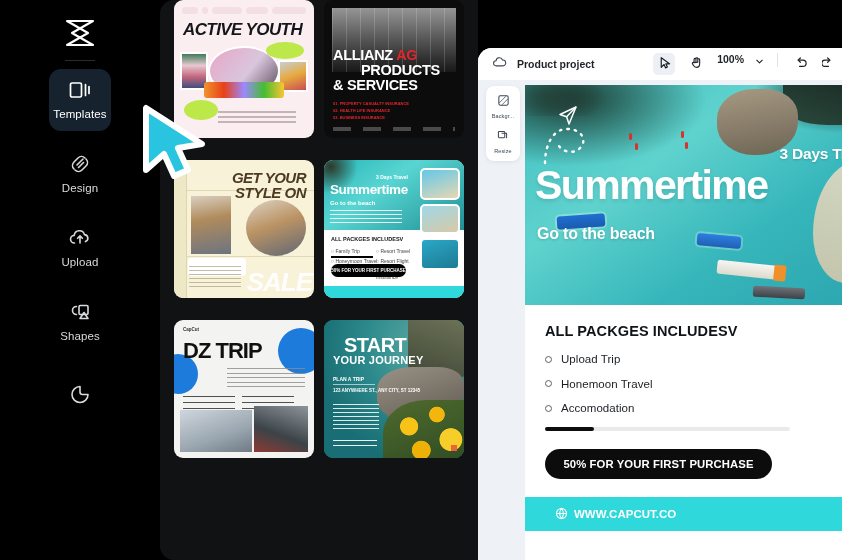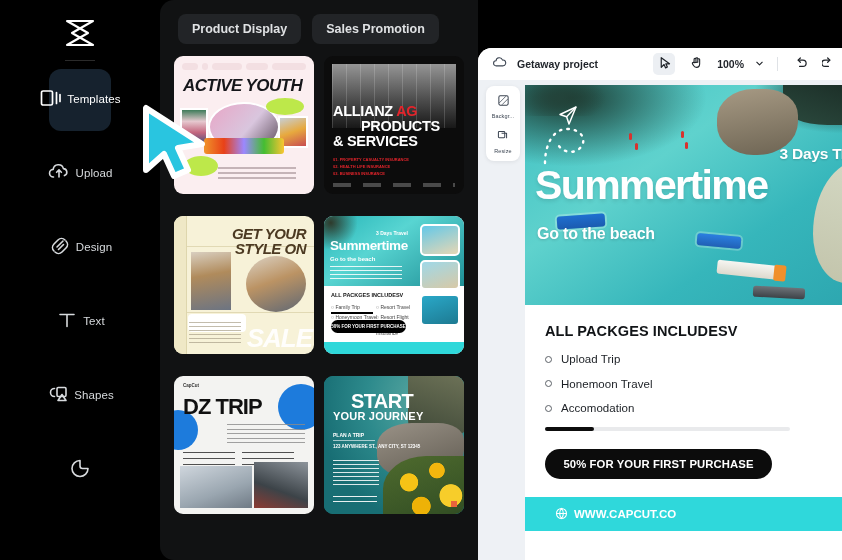--- a/index.html
+++ b/index.html
@@ -14,21 +14,21 @@
   
   #left-rail {
     position: absolute; left: 0; top: 0; width: 160px; height: 560px;
     background: #000; display: flex; flex-direction: column; align-items: center;
     padding-top: 12px;
   }
   #logo { width: 48px; height: 42px; display: flex; align-items: center; justify-content: center; margin-bottom: 4px;}
   .rail-sep { width: 30px; height: 1px; background: #2b2b2b; margin: 2px 0 8px 0; }
   .rail-item {
     width: 62px; height: 62px; border-radius: 12px;
-    display: flex; flex-direction: row; align-items: center; justify-content: center;
+    display: flex; flex-direction: column; align-items: center; justify-content: center;
     gap: 4px; margin-bottom: 12px; cursor: pointer;
   }
   .rail-item.active { background: #16222e; }
   .rail-label { font-size: 11.5px; color: #d7dadd; letter-spacing: .1px; line-height: 1; }
   .rail-item.active .rail-label { color: #ffffff; }
   .rail-ico { color: #d7dadd; display:block; }
   .rail-item.active .rail-ico { color:#fff; }
 
   
   #templates-panel {
@@ -164,21 +164,21 @@
               background:linear-gradient(160deg,#9a9287,#5f5a50); border-radius:40% 30% 50% 40%;}
   .t6 .cliff { position:absolute; right:-6%; top:0; width:46%; height:46%;
                background:linear-gradient(200deg,#6e7358,#3b4535); border-radius:0 0 40% 30%;}
   .t6 .flowers { position:absolute; right:-4%; bottom:-6%; width:62%; height:48%;
                  background:radial-gradient(circle at 30% 40%, #f6c316 0 12%, transparent 13%),
                             radial-gradient(circle at 62% 22%, #f3b60e 0 10%, transparent 11%),
                             radial-gradient(circle at 78% 60%, #f7cd2a 0 14%, transparent 15%),
                             radial-gradient(circle at 44% 76%, #eeb207 0 13%, transparent 14%),
                             linear-gradient(160deg,#4f6b2e,#2e4a22);
                  border-radius:50% 0 0 0;}
-  .t6 .tt1 { position:absolute; left:27px; top:14px; color:#fff; font-weight:900; font-size:20px;
+  .t6 .tt1 { position:absolute; left:20px; top:14px; color:#fff; font-weight:900; font-size:20px;
              letter-spacing:-.6px;}
   .t6 .tt2 { position:absolute; left:9px; top:34px; color:#fff; font-weight:800; font-size:11px;
              letter-spacing:.2px;}
   .t6 .tag { position:absolute; left:9px; top:56px; color:#fff; font-weight:800; font-size:5px;
              border-bottom:1px solid rgba(255,255,255,.6); padding-bottom:2px; width:42px;}
   .t6 .sub { position:absolute; left:9px; top:68px; color:#fff; font-size:4.5px; font-weight:700; line-height:6px;}
   .t6 .para { position:absolute; left:9px; top:84px; width:46px; height:26px;
               background:repeating-linear-gradient(180deg,rgba(255,255,255,.85) 0 1px,transparent 1px 4px);}
   .t6 .bot { position:absolute; left:9px; bottom:9px; width:44px; height:9px;
              background:repeating-linear-gradient(180deg,rgba(255,255,255,.9) 0 1.4px,transparent 1.4px 5px);}
@@ -187,21 +187,21 @@
   
   #editor {
     position: absolute; left: 478px; top: 48px; width: 364px; height: 512px;
     background: #ffffff; border-radius: 14px 0 0 0; overflow: hidden;
   }
   #editor-topbar {
     height: 32px; display: flex; align-items: center; padding: 0 10px 0 14px; gap: 10px;
     background: #fff;
   }
   #project-title { font-size: 10.5px; color: #1f2329; font-weight: 600; white-space: nowrap; }
-  #topbar-right { margin-left: auto; display: flex; align-items: center; gap: 10px; }
+  #topbar-right { margin-left: auto; display: flex; align-items: flex-start; gap: 10px; }
   .tool-btn {
     width: 22px; height: 22px; border-radius: 5px; display: flex; align-items: center;
     justify-content: center; cursor: pointer; color: #1f2329;
   }
   .tool-btn.sel { background: #eceff3; }
   #zoom-level { font-size: 10.5px; font-weight: 700; color: #1f2329; cursor: pointer; }
   .vdiv { width: 1px; height: 14px; background: #dfe2e6; margin: 0 2px; }
 
   #editor-body { position: relative; height: 480px; background: #eef1f5; }
   #mini-rail {
@@ -296,47 +296,39 @@
         <svg width="24" height="22" viewBox="0 0 24 22" fill="none" stroke="currentColor" stroke-width="1.7" stroke-linecap="round">
           <rect x="2.5" y="4" width="11" height="14" rx="1.6"></rect>
           <path d="M17.5 5.5v11M21 7.5v7"></path>
         </svg>
       </span>
       <span class="rail-label">Templates</span>
     </div>
 
     <div class="rail-item">
       <span class="rail-ico">
-        <svg width="24" height="22" viewBox="0 0 24 22" fill="none" stroke="currentColor" stroke-width="1.6" stroke-linecap="round" stroke-linejoin="round">
-          <path d="M6.5 16a3.8 3.8 0 0 1-.3-7.6A5.2 5.2 0 0 1 16.4 7.6a3.6 3.6 0 0 1 1 7"></path>
-          <path d="M12 16V9M9.6 11.3L12 8.9l2.4 2.4"></path>
-        </svg>
-      </span>
-      <span class="rail-label">Upload</span>
-    </div>
-
-    <div class="rail-item">
-      <span class="rail-ico">
         <svg width="24" height="22" viewBox="0 0 24 22" fill="none" stroke="currentColor" stroke-width="1.6" stroke-linecap="round">
           <path d="M6 16c-2-2-2-5 0-7l4-4c2-2 5-2 7 0"></path>
           <path d="M18 6c2 2 2 5 0 7l-4 4c-2 2-5 2-7 0"></path>
           <path d="M9 12l6-6M10.5 14.5l5-5"></path>
         </svg>
       </span>
       <span class="rail-label">Design</span>
     </div>
 
     <div class="rail-item">
       <span class="rail-ico">
-        <svg width="24" height="22" viewBox="0 0 24 22" fill="none" stroke="currentColor" stroke-width="1.6" stroke-linecap="round">
-          <path d="M5 5.5h14M12 5.5v12"></path>
+        <svg width="24" height="22" viewBox="0 0 24 22" fill="none" stroke="currentColor" stroke-width="1.6" stroke-linecap="round" stroke-linejoin="round">
+          <path d="M6.5 16a3.8 3.8 0 0 1-.3-7.6A5.2 5.2 0 0 1 16.4 7.6a3.6 3.6 0 0 1 1 7"></path>
+          <path d="M12 16V9M9.6 11.3L12 8.9l2.4 2.4"></path>
         </svg>
       </span>
-      <span class="rail-label">Text</span>
-    </div>
+      <span class="rail-label">Upload</span>
+    </div>
+
 
     <div class="rail-item">
       <span class="rail-ico">
         <svg width="24" height="22" viewBox="0 0 24 22" fill="none" stroke="currentColor" stroke-width="1.6" stroke-linecap="round" stroke-linejoin="round">
           <path d="M8.5 5.5a4 4 0 1 0 0 8"></path>
           <rect x="11" y="4.5" width="9" height="9" rx="1.2"></rect>
           <path d="M12 17.5l4-6 4 6z"></path>
         </svg>
       </span>
       <span class="rail-label">Shapes</span>
@@ -348,24 +340,20 @@
         <svg width="24" height="22" viewBox="0 0 24 22" fill="none" stroke="currentColor" stroke-width="1.6" stroke-linejoin="round">
           <path d="M12 3.5a8 8 0 1 0 8 8h-5.5a2.5 2.5 0 0 1-2.5-2.5z"></path>
         </svg>
       </span>
     </div>
   </div>
 
   <div id="templates-panel">
 
 
-    <div class="chips">
-      <button class="chip">Product Display</button>
-      <button class="chip">Sales Promotion</button>
-    </div>
 
     <div id="tpl-grid">
 
       <div class="tpl t1">
         <div class="bar">
           <div class="pill" style="width:16px"></div>
             <div class="pill" style="flex:1"></div>
           <div class="pill" style="width:30px"></div>
             <div class="pill" style="width:22px"></div>
           <div class="pill" style="width:34px"></div>
@@ -461,21 +449,21 @@
   </div>
 
   <div id="editor">
 
     <div id="editor-topbar">
       <span>
         <svg width="15" height="15" viewBox="0 0 18 18" fill="none" stroke="#3c4552" stroke-width="1.3" stroke-linecap="round" stroke-linejoin="round">
           <path d="M5 13a3 3 0 0 1-.2-6A4 4 0 0 1 12.6 6.1 2.9 2.9 0 0 1 13.4 13z"></path>
         </svg>
       </span>
-      <span id="project-title">Getaway project</span>
+      <span id="project-title">Product project</span>
 
       <div id="topbar-right">
         <div class="tool-btn sel">
           <span>
             <svg width="13" height="13" viewBox="0 0 14 14" fill="none" stroke="#1f2329" stroke-width="1.3" stroke-linejoin="round">
               <path d="M3.5 1.8v10.4l3-3 1.7 3.6 1.9-.9-1.7-3.5h4z"></path>
             </svg>
           </span>
         </div>
         <div class="tool-btn">

